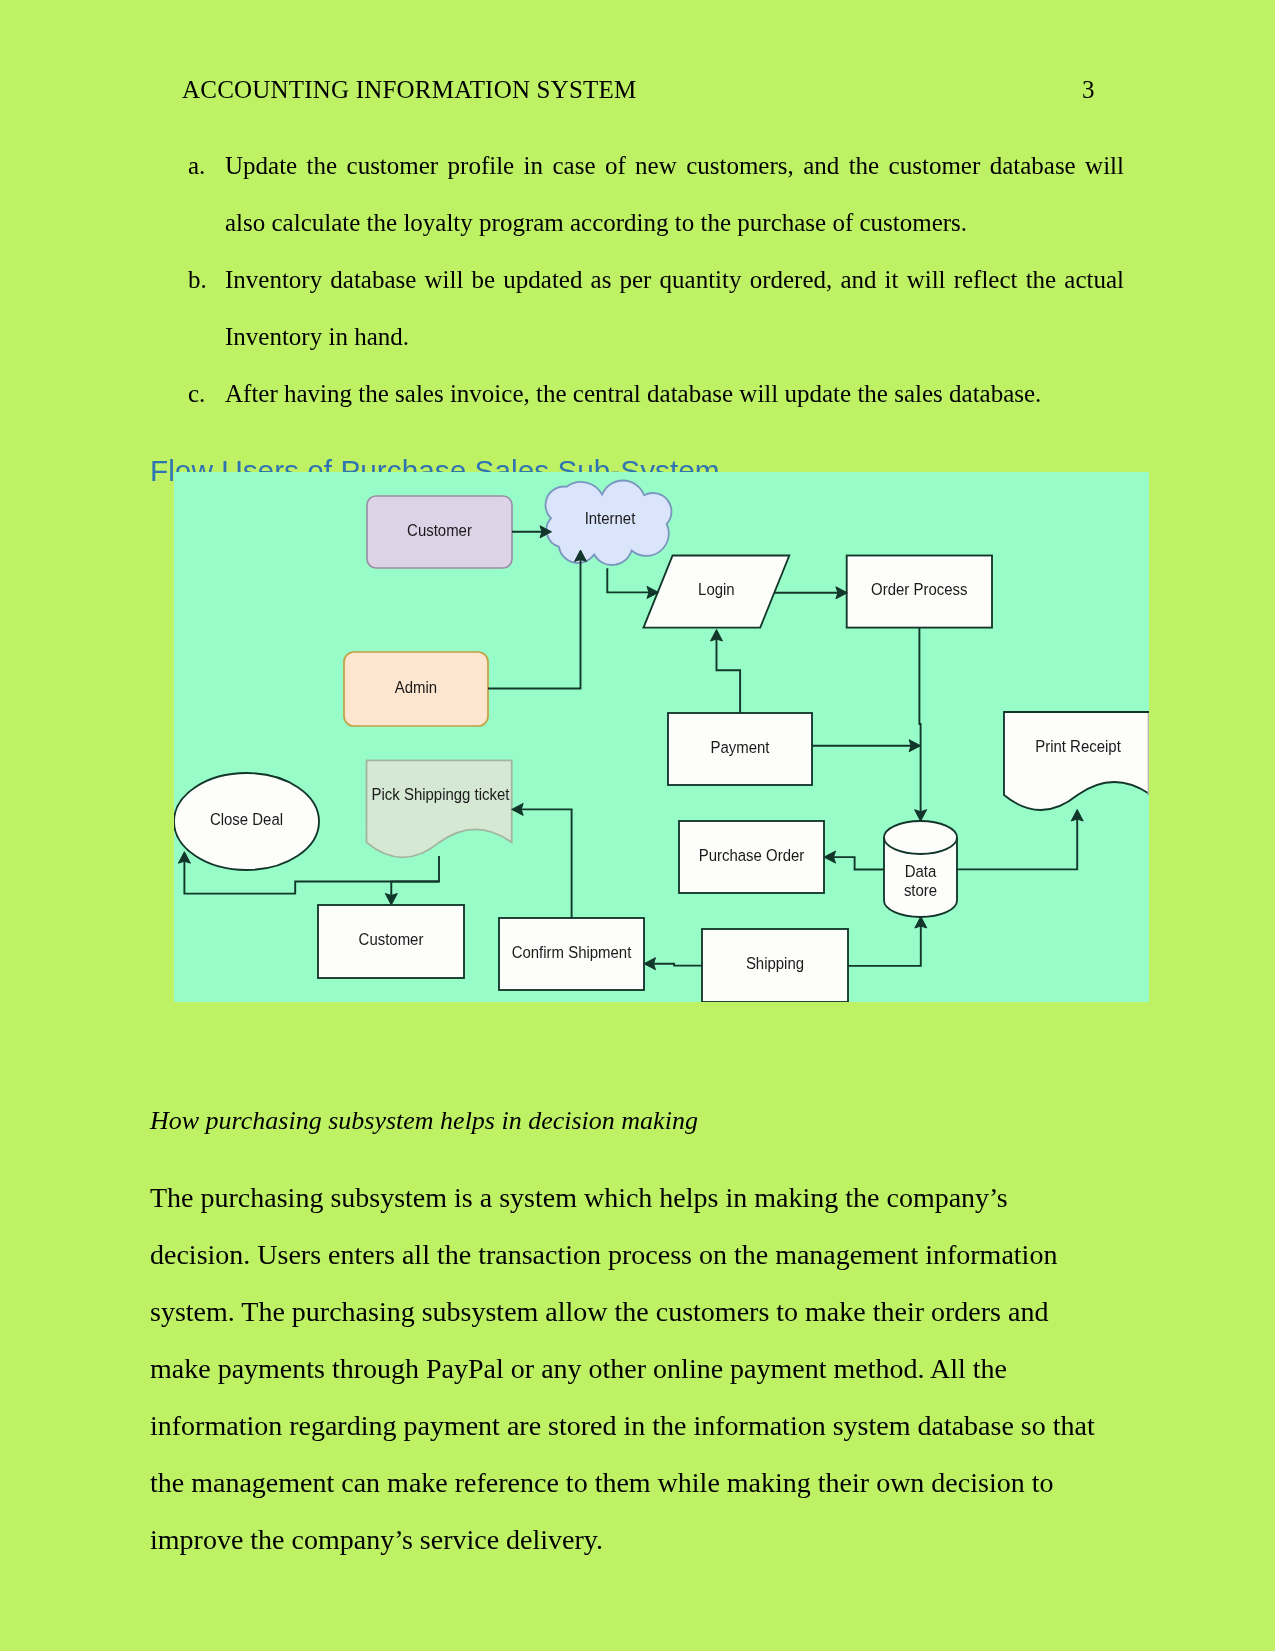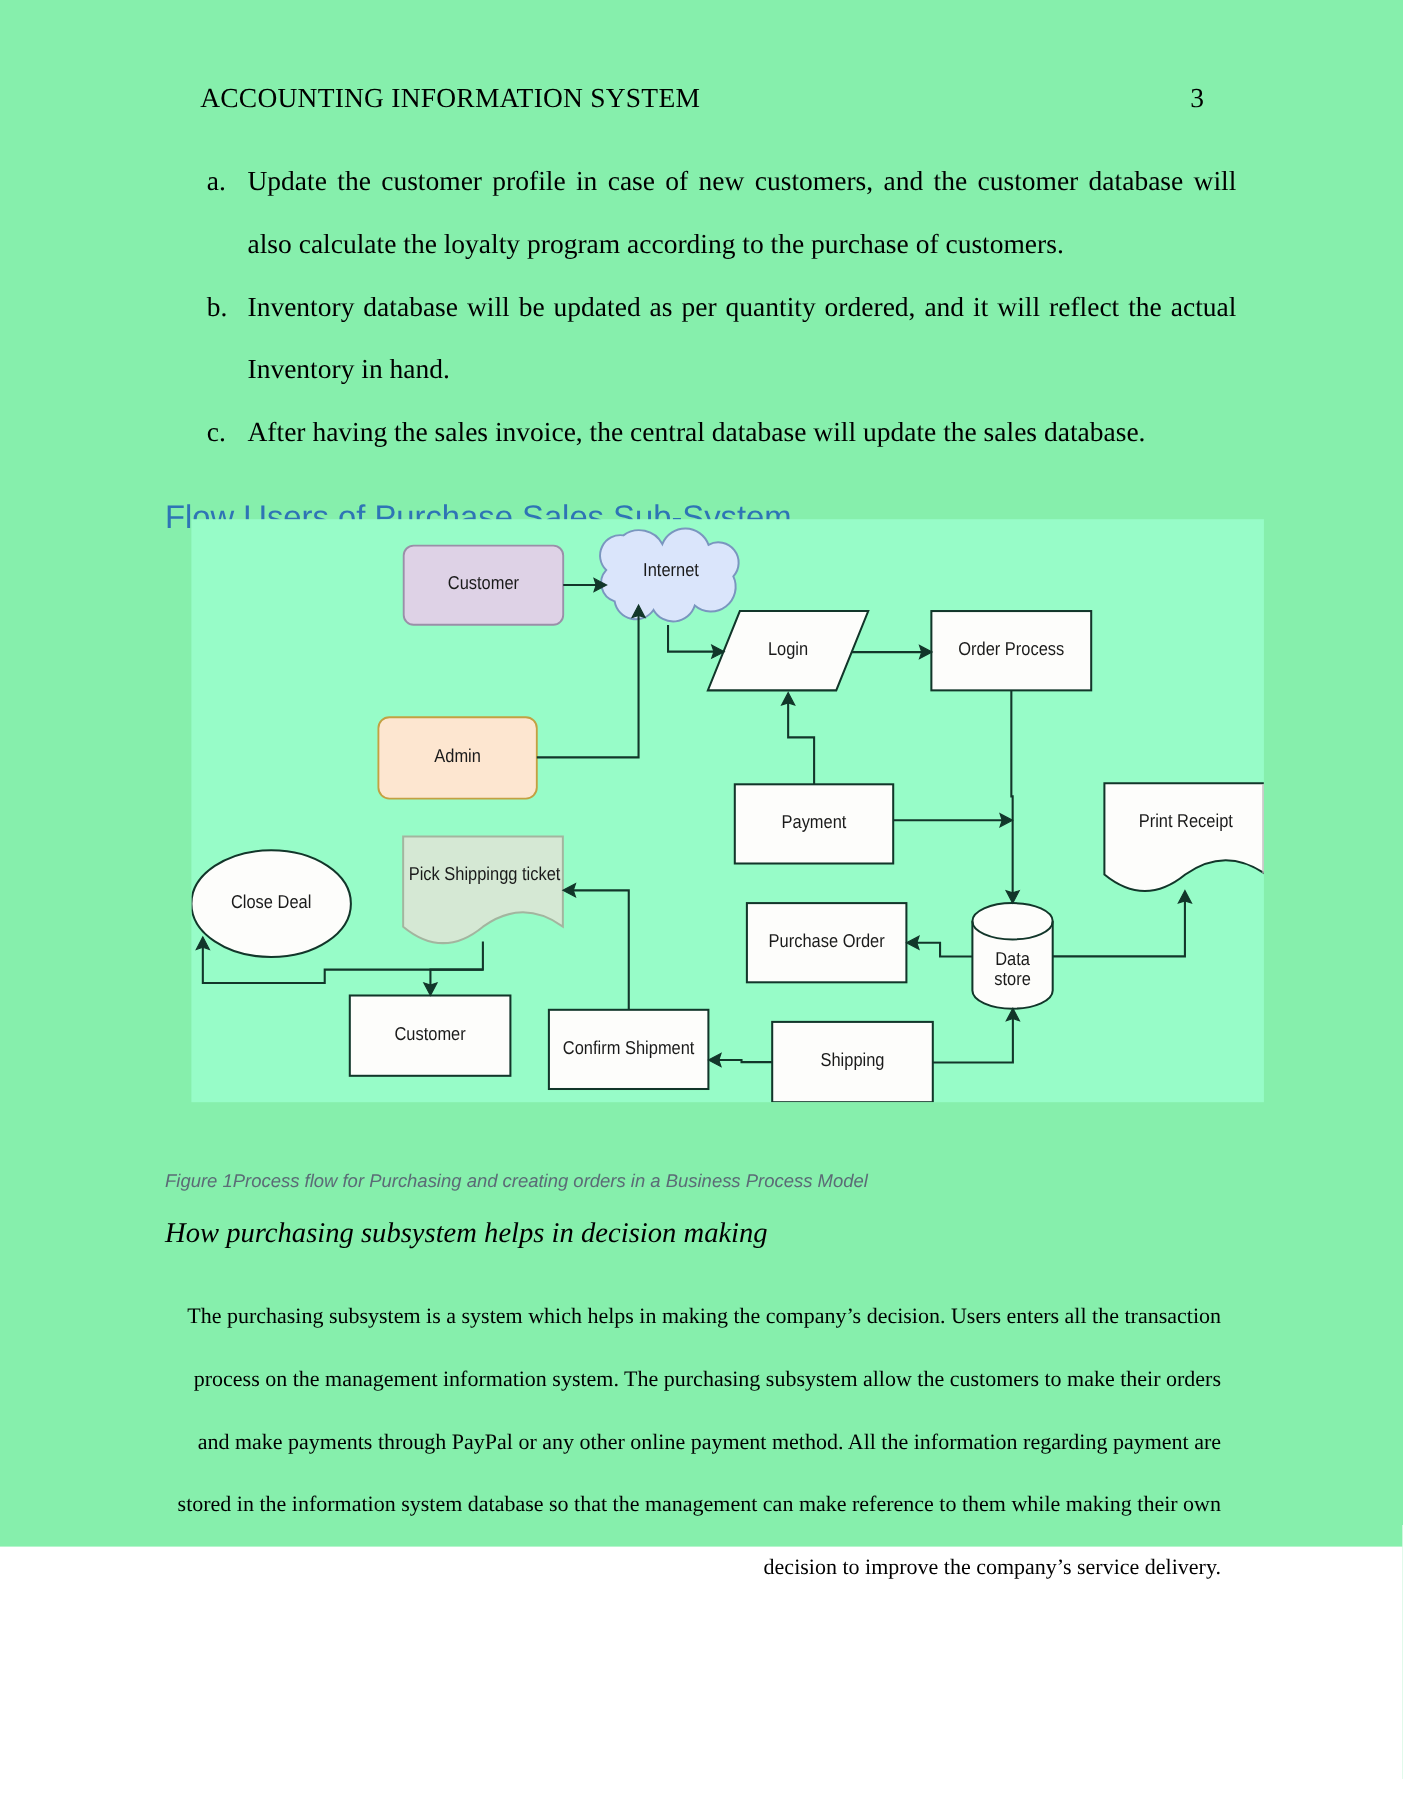--- a/index.html
+++ b/index.html
@@ -1,30 +1,30 @@
 <!DOCTYPE html>
 <html><head>
 <meta charset="utf-8">
 <style>
   html,body{margin:0;padding:0;background:#fff;}
   body{width:1275px;height:1651px;overflow:hidden;font-family:"Liberation Serif",serif;}
-  .page{position:relative;width:1275px;height:1406px;background:#86efac;}
+  .page{position:relative;width:1275px;height:1651px;background:#bef264;}
   .hdr{position:absolute;left:182px;top:76px;font-size:25px;letter-spacing:0.2px;color:#000;}
   .pageno{position:absolute;left:1082px;top:76px;font-size:25px;color:#000;}
   .list{position:absolute;left:188px;top:137px;width:936px;font-size:25px;line-height:57px;}
   .li{display:table-row;}
   .li .mk{display:table-cell;width:37px;vertical-align:top;white-space:nowrap;}
   .li .tx{display:table-cell;vertical-align:top;text-align:justify;text-justify:inter-word;margin-left:16px;}
   .list{display:table;border-collapse:collapse;}
   .h2{position:absolute;left:150px;top:454px;font-family:"Liberation Sans",sans-serif;font-size:29.8px;line-height:34px;color:#2e74b5;white-space:nowrap;}
   .figwrap{position:absolute;left:150px;top:472px;width:975px;height:530px;background:#97fcc8;overflow:hidden;margin-left:24px;}
   .figwrap svg text{font-family:"Liberation Sans",sans-serif;}
   .caption{position:absolute;left:150px;top:1063px;font-family:"Liberation Sans",sans-serif;font-size:16.8px;line-height:22px;font-style:italic;color:#5b6b76;white-space:nowrap;}
   .subh{position:absolute;left:150px;top:1106px;font-size:26px;line-height:30px;font-weight:normal;font-style:italic;white-space:nowrap;}
-  .para{position:absolute;left:150px;top:1169px;width:960px;font-size:20px;line-height:57px;text-align:right;}
+  .para{position:absolute;left:150px;top:1169px;width:960px;font-size:28px;line-height:57px;text-align:left;}
 </style>
 </head>
 <body>
 
 <div class="page">
   <div class="hdr">ACCOUNTING INFORMATION SYSTEM</div>
   <div class="pageno">3</div>
   <div class="list">
     <div class="li">
         <span class="mk">a.</span>
@@ -98,16 +98,15 @@
           <path d="M 528.0,493.6 L 500.1,493.6 L 500.1,491.7 L 473.5,491.7" fill="none" stroke="#12362a" stroke-width="1.9" stroke-linejoin="miter"></path>
           <polygon points="470.0,491.7 481.5,485.7 479.5,491.7 481.5,497.7" fill="#12362a" stroke="#12362a" stroke-width="1"></polygon>
           <path d="M 397.6,446.0 L 397.6,337.4 L 341.2,337.4" fill="none" stroke="#12362a" stroke-width="1.9" stroke-linejoin="miter"></path>
           <polygon points="337.7,337.4 349.2,331.4 347.2,337.4 349.2,343.4" fill="#12362a" stroke="#12362a" stroke-width="1"></polygon>
           <path d="M 265.0,384.0 L 265.0,409.5 L 217.3,409.5 L 217.3,429.5" fill="none" stroke="#12362a" stroke-width="1.9" stroke-linejoin="miter"></path>
           <polygon points="217.3,433.0 211.3,421.5 217.3,423.5 223.3,421.5" fill="#12362a" stroke="#12362a" stroke-width="1"></polygon>
           <path d="M 265.0,409.5 L 121.2,409.5 L 121.2,421.6 L 10.4,421.6 L 10.4,383.2" fill="none" stroke="#12362a" stroke-width="1.9" stroke-linejoin="miter"></path>
           <polygon points="10.4,379.7 4.4,391.2 10.4,389.2 16.4,391.2" fill="#12362a" stroke="#12362a" stroke-width="1"></polygon>
         </g>
       </svg></div>
-  <div class="caption">Figure 1Process flow for Purchasing and creating orders in a Business Process Model</div>
   <div class="subh">How purchasing subsystem helps in decision making</div>
   <div class="para">The purchasing subsystem is a system which helps in making the company’s decision. Users enters all the transaction process on the management information system. The purchasing subsystem allow the customers to make their orders and make payments through PayPal or any other online payment method. All the information regarding payment are stored in the information system database so that the management can make reference to them while making their own decision to improve the company’s service delivery.</div>
 </div>
 
 </body></html>

